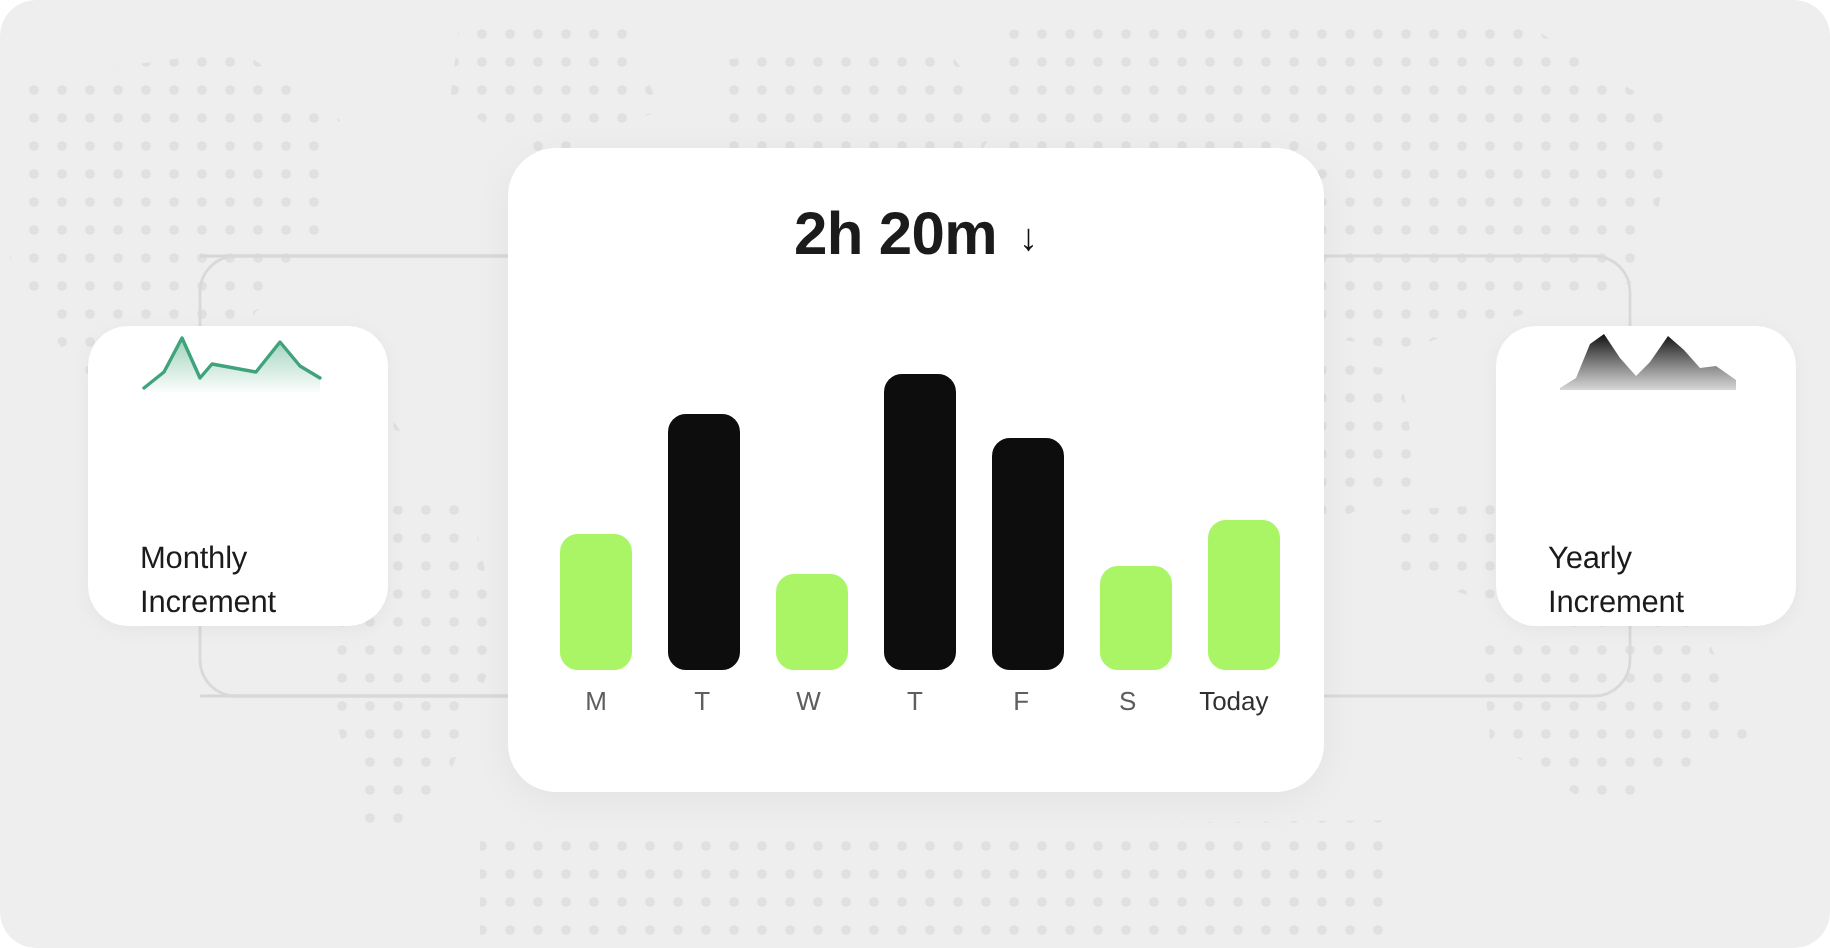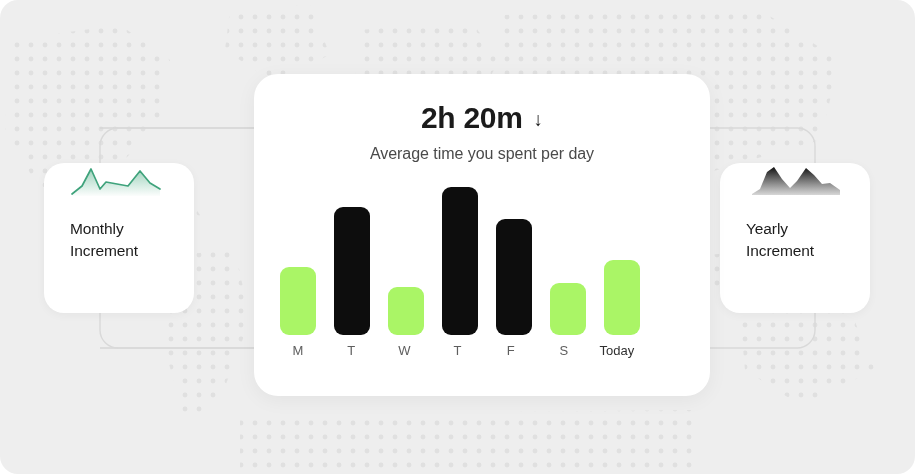--- a/index.html
+++ b/index.html
@@ -31,42 +31,42 @@
   
   .side-card {
     position:absolute;
     width:150px; height:150px;
     background:#ffffff;
     border-radius:20px;
     z-index:3;
     box-shadow:0 2px 10px rgba(0,0,0,0.045);
     display:flex;
     flex-direction:column;
-    justify-content:flex-start;
+    justify-content:space-between;
     padding:0 0 0 26px;
   }
   #card-monthly { left:44px; top:163px; }
-  #card-yearly  { left:720px; top:163px; }
+  #card-yearly  { left:748px; top:163px; }
 
   .side-icon { width:92px; height:34px; margin-bottom:21px; }
   #card-yearly .side-icon { margin-left:4px; }
 
   .side-label {
     font-size:15.5px;
     line-height:22px;
     color:#1b1b1b;
     letter-spacing:-0.1px;
     white-space:pre-line;
   }
 
   
   #main-card {
     position:absolute;
     left:254px; top:74px;
-    width:456px; height:322px;
+    width:408px; height:322px;
     background:#ffffff;
     border-radius:24px;
     z-index:4;
     box-shadow:0 4px 20px rgba(0,0,0,0.05);
   }
   #stat-row {
     display:flex;
     align-items:center;
     justify-content:center;
     gap:11px;
@@ -215,21 +215,20 @@
 Increment</div>
   </div>
 
   <div id="main-card">
 
     <div id="stat-row">
       <span id="stat-value">2h 20m</span>
       <span id="trend-arrow">↓</span>
     </div>
 
-    <div id="stat-caption">Average time you spent per day</div>
 
     <div id="chart">
       <div id="bars">
           <div class="bar-col">
             <div class="bar" style="height: 43.871%; background: rgb(170, 245, 102);"></div>
           </div>
           <div class="bar-col">
             <div class="bar" style="height: 82.5806%; background: rgb(13, 13, 13);"></div>
           </div>
           <div class="bar-col">

